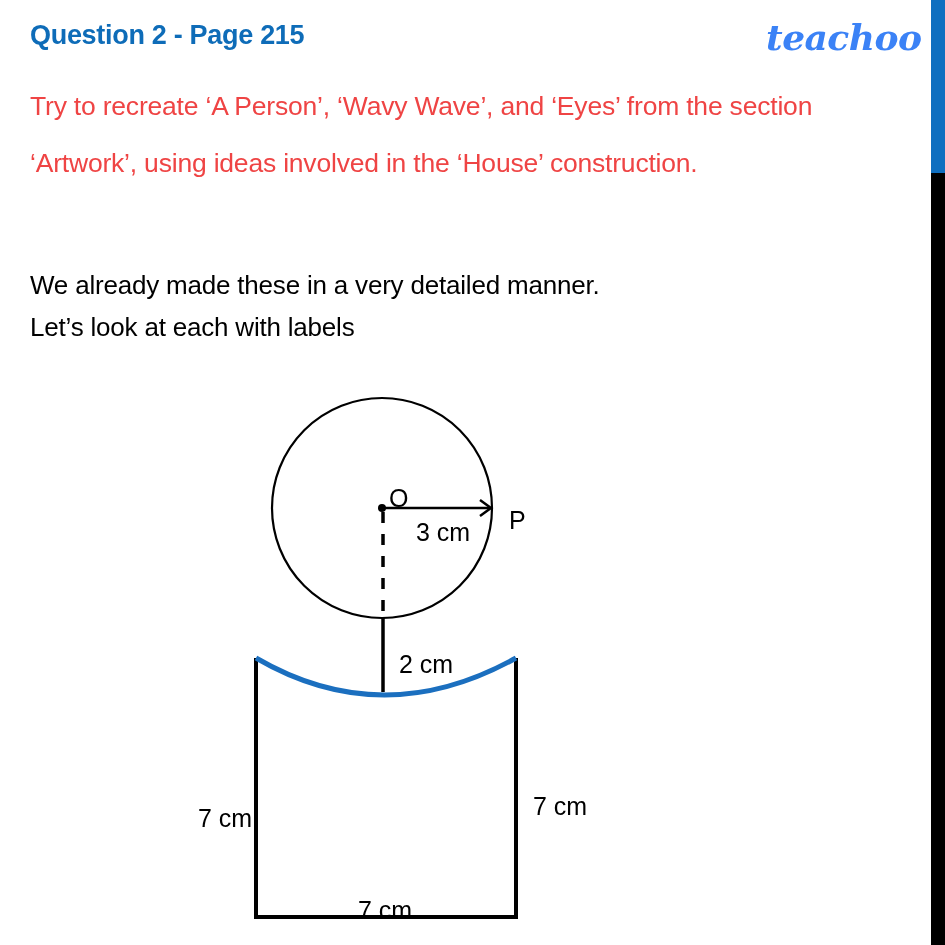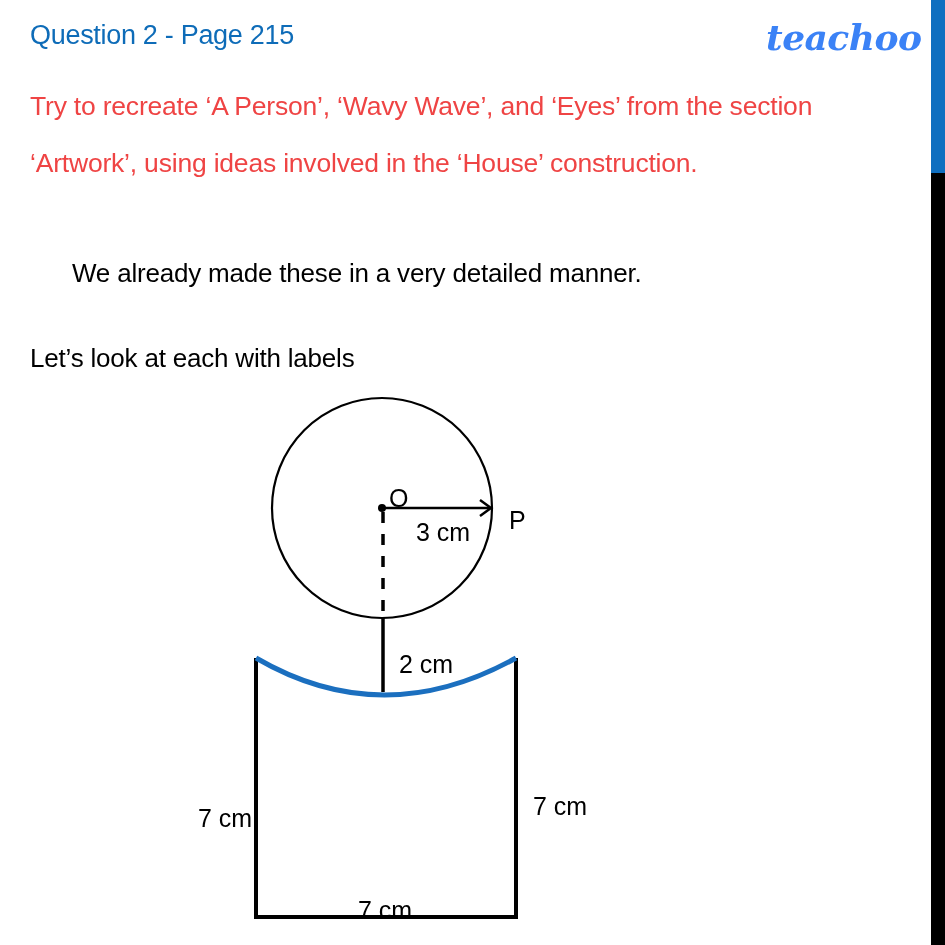--- a/index.html
+++ b/index.html
@@ -1,36 +1,36 @@
 <!DOCTYPE html>
 <html><head>
   <meta charset="utf-8">
   <style>
     html, body { margin: 0; padding: 0; }
     body { width: 945px; height: 945px; background: #ffffff; position: relative; overflow: hidden;
            font-family: "Liberation Sans", sans-serif; }
-    .heading { position: absolute; left: 30px; top: 20px; font-size: 27px; font-weight: normal; color: #0e6cb8; letter-spacing: -0.3px; }
+    .heading { position: absolute; left: 30px; top: 20px; font-size: 27px; font-weight: bold; color: #0e6cb8; letter-spacing: -0.3px; }
     .logo { position: absolute; left: 766px; top: 16px; font-family: "DejaVu Serif", serif; font-style: italic; font-weight: bold; font-size: 36px; color: #3b82f6; letter-spacing: -0.5px; }
     .question { position: absolute; left: 30px; top: 78px; width: 880px; font-size: 26.5px; color: #ef4444; line-height: 57px; letter-spacing: -0.2px; }
     .body-text { position: absolute; left: 30px; font-size: 26px; color: #000; letter-spacing: -0.2px; }
     .bar-blue { position: absolute; left: 931px; top: 0; width: 14px; height: 173px; background: #0f6fc0; }
     .bar-black { position: absolute; left: 931px; top: 173px; width: 14px; height: 772px; background: #000; }
     svg.diagram { position: absolute; left: 0; top: 0; }
     .lbl { font-family: "Liberation Sans", sans-serif; font-size: 25px; fill: #000; }
   </style>
 </head>
 <body>
 
 <div class="heading">Question 2 - Page 215</div>
 <div class="logo">teachoo</div>
 
 <div class="question">Try to recreate ‘A Person’, ‘Wavy Wave’, and ‘Eyes’ from the section ‘Artwork’, using ideas involved in the ‘House’ construction.</div>
 
-<div class="body-text" style="top:258px;margin-left:42px;">We already made these in a very detailed manner.</div>
-<div class="body-text" style="top:343px;">Let’s look at each with labels</div>
+<div class="body-text" style="top:270px;">We already made these in a very detailed manner.</div>
+<div class="body-text" style="top:312px;">Let’s look at each with labels</div>
 
 <div class="bar-blue"></div>
 <div class="bar-black"></div>
 
 <svg class="diagram" width="945" height="945" viewBox="0 0 945 945">
 
   <circle cx="382" cy="508" r="110" fill="none" stroke="#000" stroke-width="2.2"></circle>
 
   <circle cx="382" cy="508" r="4" fill="#000"></circle>
 

